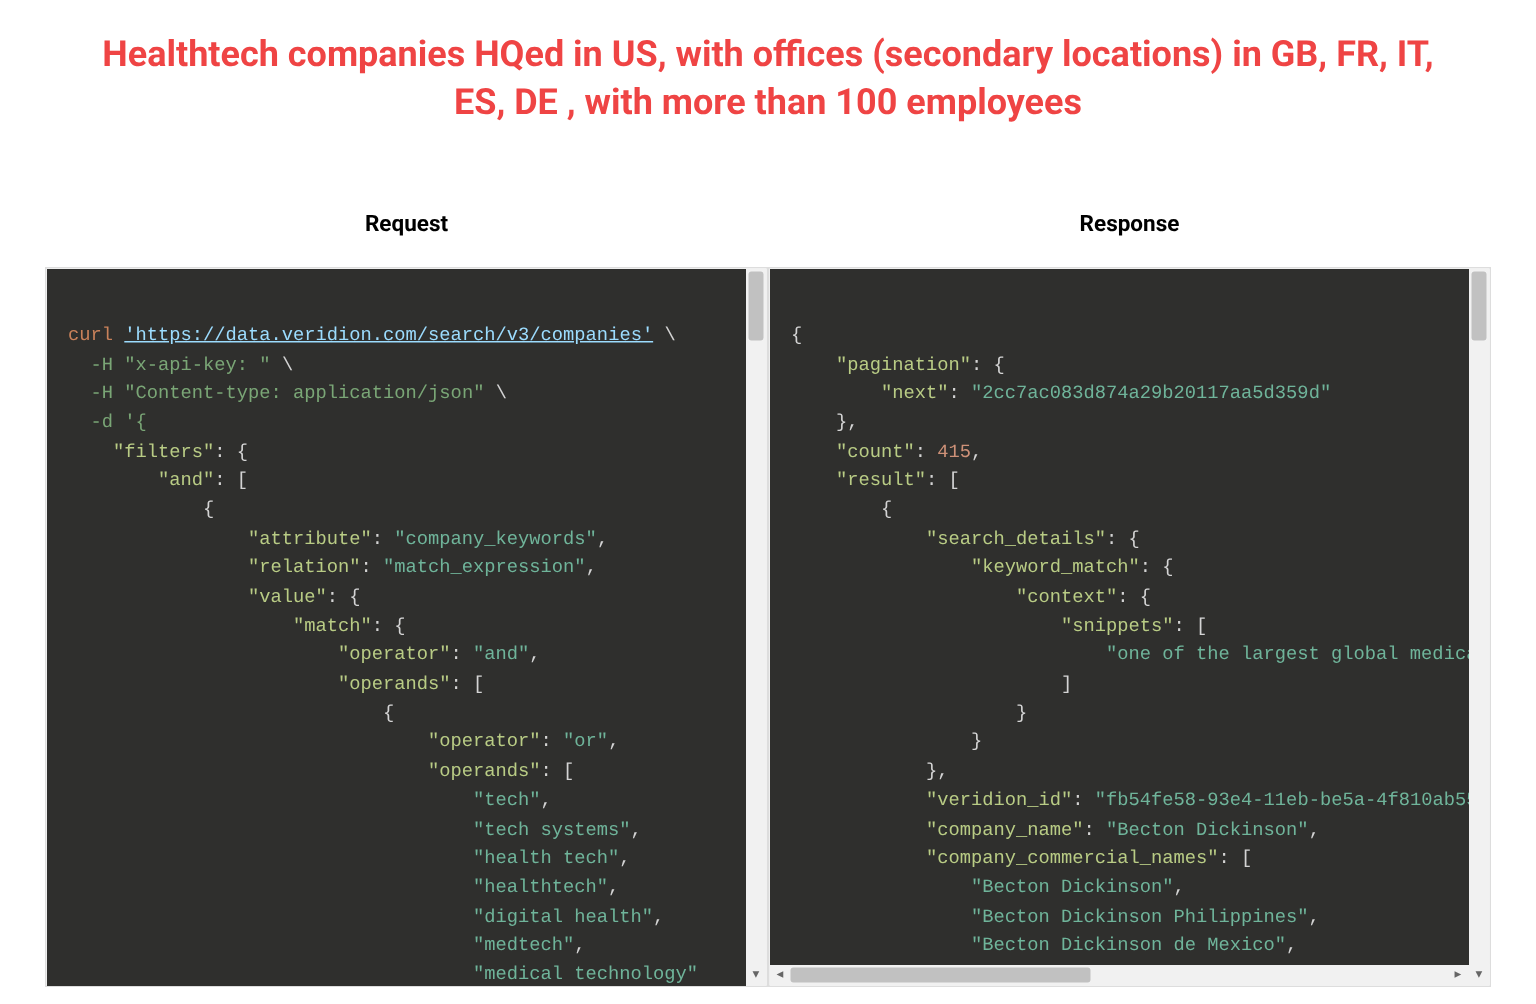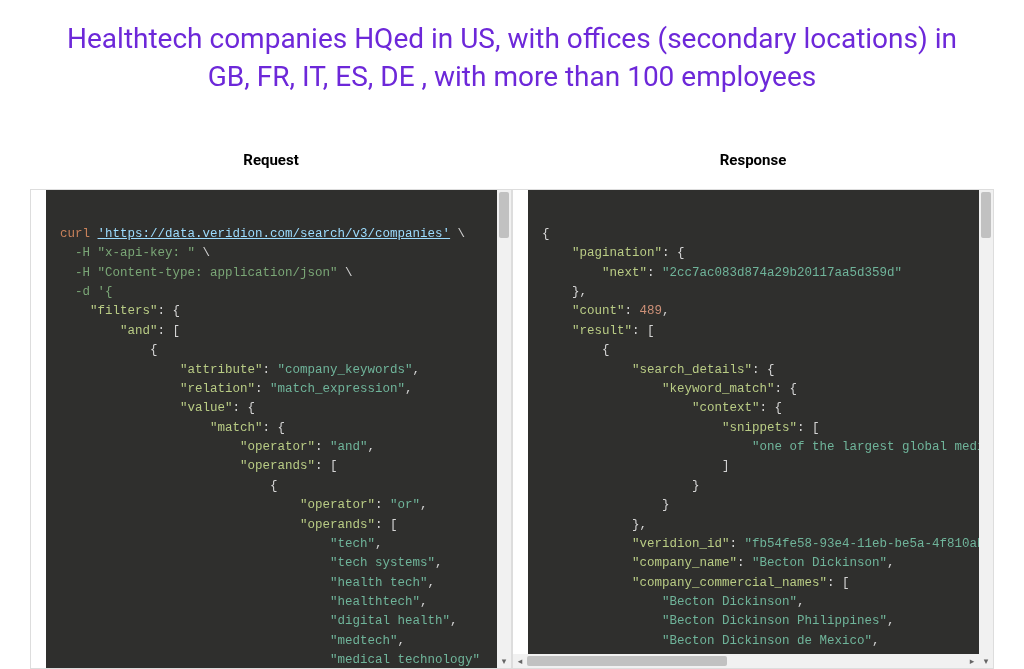--- a/index.html
+++ b/index.html
@@ -3,47 +3,46 @@
   <meta charset="utf-8">
   <style>
     * { margin: 0; padding: 0; box-sizing: border-box; }
     body {
       font-family: -apple-system, BlinkMacSystemFont, "Segoe UI", Roboto, sans-serif;
       background: #fff;
       padding: 20px 30px;
     }
     .page-title {
       text-align: center;
-      font-size: 28px;
-      font-weight: 400;
+      font-size: 24px;
+      font-weight: 700;
       line-height: 1.35;
       margin: 0 auto 55px;
       max-width: 900px;
-      color: #6d28d9;
+      color: #ef4444;
     }
     .columns {
       display: flex;
     }
     .col {
       flex: 1;
       min-width: 0;
     }
     .col-title {
       text-align: center;
       font-size: 15px;
       font-weight: 700;
       margin-bottom: 20px;
       color: #000;
     }
     .code-wrap {
       position: relative;
       background: #fff;
       border: 1px solid #ddd;
       height: 480px;
-      padding-left: 15px;
     }
     .code-block {
       background: #2f2f2d;
       color: #d4d4d4;
       font-family: "SFMono-Regular", Consolas, "Liberation Mono", Menlo, monospace;
       font-size: 12.5px;
       line-height: 1.55;
       padding: 16px 14px 14px;
       overflow: auto;
       white-space: pre;
@@ -146,21 +145,21 @@
   </div>
 
   <div class="col">
     <div class="col-title">Response</div>
     <div class="code-wrap">
       <div class="code-block response-block"><span class="tok-plain">
 </span><span class="tok-punc">{</span>
     <span class="tok-key">"pagination"</span><span class="tok-punc">: {</span>
         <span class="tok-key">"next"</span><span class="tok-punc">: </span><span class="tok-str">"2cc7ac083d874a29b20117aa5d359d"</span>
     <span class="tok-punc">},</span>
-    <span class="tok-key">"count"</span><span class="tok-punc">: </span><span class="tok-num">489</span><span class="tok-punc">,</span>
+    <span class="tok-key">"count"</span><span class="tok-punc">: </span><span class="tok-num">415</span><span class="tok-punc">,</span>
     <span class="tok-key">"result"</span><span class="tok-punc">: [</span>
         <span class="tok-punc">{</span>
             <span class="tok-key">"search_details"</span><span class="tok-punc">: {</span>
                 <span class="tok-key">"keyword_match"</span><span class="tok-punc">: {</span>
                     <span class="tok-key">"context"</span><span class="tok-punc">: {</span>
                         <span class="tok-key">"snippets"</span><span class="tok-punc">: [</span>
                             <span class="tok-str">"one of the largest global medical te</span>
                         <span class="tok-punc">]</span>
                     <span class="tok-punc">}</span>
                 <span class="tok-punc">}</span>

